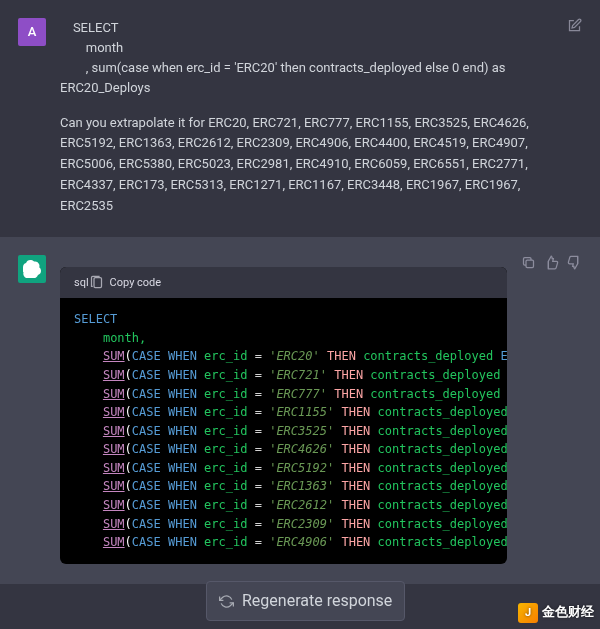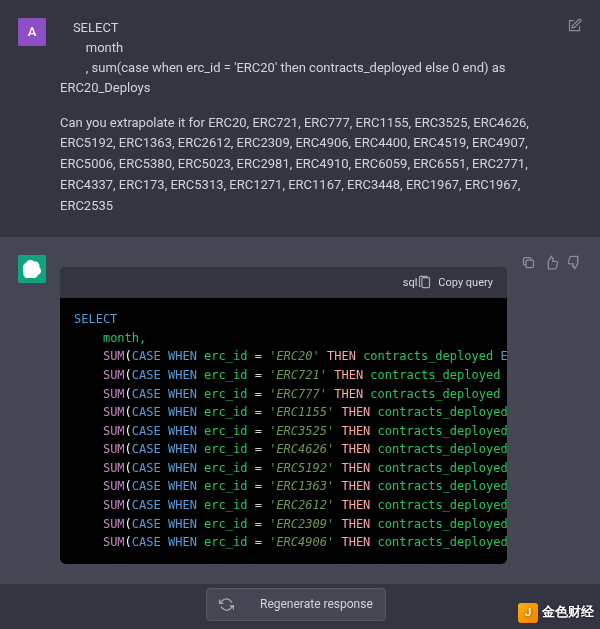--- a/index.html
+++ b/index.html
@@ -20,44 +20,44 @@
   .avatar { width: 28px; height: 28px; flex: 0 0 28px; border-radius: 2px; display: flex; align-items: center; justify-content: center; font-size: 13px; font-weight: 500; }
   .avatar-user { background: #8e4ec6; color: #fff; }
   .avatar-asst { background: #10a37f; color: #fff; }
   .avatar-asst svg { width: 18px; height: 18px; }
   .content { flex: 1; min-width: 0; color: #d1d5db; }
   .actions { display: flex; gap: 8px; flex: 0 0 auto; color: #acacbe; }
   .ic { width: 15px; height: 15px; cursor: pointer; opacity: 0.7; }
   .para { margin-bottom: 14px; }
   .pre-plain { white-space: pre; font-family: inherit; margin-bottom: 14px; line-height: 1.55; }
   .codeblock { background: #000; border-radius: 6px; margin-top: 12px; overflow: hidden; }
-  .codehead { background: #343541; display: flex; justify-content: flex-end; align-items: center; padding: 7px 14px; font-size: 11px; color: #d9d9e3; }
+  .codehead { background: #343541; display: flex; justify-content: flex-start; align-items: center; padding: 7px 14px; font-size: 11px; color: #d9d9e3; }
   .codehead-right { display: flex; align-items: center; gap: 6px; cursor: pointer; }
   .code { font-family: "Consolas","Menlo",monospace; font-size: 12px; padding: 12px 14px; white-space: pre; overflow-x: hidden; line-height: 1.55; color: #fff; }
   .kw-sel { color: #569cd6; }
-  .kw-sum { color: #c586c0; }
+  .kw-sum { color: #c586c0; text-decoration: underline; }
   .kw-case { color: #569cd6; }
   .kw-then { color: #fca5a5; }
   .kw-else { color: #569cd6; }
   .col    { color: #22c55e; }
   .str    { color: #6a9955; font-style: italic; }
   .eq     { color: #d4d4d4; }
   .line { display:block; }
   .regen {
     position: absolute;
     left: 206px;
     bottom: 8px;
     background: #444654;
     border: 1px solid #565869;
     border-radius: 4px;
     padding: 6px 12px;
     display: flex;
     align-items: center;
-    gap: 26px;
-    font-size: 12px;
+    gap: 8px;
+    font-size: 16px;
     color: #d1d5db;
     cursor: pointer;
   }
   .watermark {
     position: absolute;
     right: 6px;
     bottom: 6px;
     display: flex;
     align-items: center;
     gap: 4px;
@@ -101,21 +101,21 @@
   </div>
   <div class="content">
     <div class="codeblock">
       <div class="codehead">
         <span>sql</span>
         <span class="codehead-right">
           <svg class="ic" viewBox="0 0 24 24" fill="none" stroke="currentColor" stroke-width="2">
               <rect x="8" y="4" width="12" height="16" rx="2"></rect>
               <path d="M16 4V2H6a2 2 0 00-2 2v14h2"></path>
             </svg>
-          <span>Copy query</span>
+          <span>Copy code</span>
         </span>
       </div>
       <div class="code" id="codebody"><span class="line"><span class="kw-sel">SELECT</span></span><span class="line">    <span class="col">month,</span></span><span class="line">    <span class="kw-sum">SUM</span>(<span class="kw-case">CASE</span> <span class="kw-case">WHEN</span> <span class="col">erc_id</span> <span class="eq">=</span> <span class="str">'ERC20'</span> <span class="kw-then">THEN</span> <span class="col">contracts_deployed</span> <span class="kw-else">ELSE</span>  )  </span><span class="line">    <span class="kw-sum">SUM</span>(<span class="kw-case">CASE</span> <span class="kw-case">WHEN</span> <span class="col">erc_id</span> <span class="eq">=</span> <span class="str">'ERC721'</span> <span class="kw-then">THEN</span> <span class="col">contracts_deployed</span>   )  </span><span class="line">    <span class="kw-sum">SUM</span>(<span class="kw-case">CASE</span> <span class="kw-case">WHEN</span> <span class="col">erc_id</span> <span class="eq">=</span> <span class="str">'ERC777'</span> <span class="kw-then">THEN</span> <span class="col">contracts_deployed</span>   )  </span><span class="line">    <span class="kw-sum">SUM</span>(<span class="kw-case">CASE</span> <span class="kw-case">WHEN</span> <span class="col">erc_id</span> <span class="eq">=</span> <span class="str">'ERC1155'</span> <span class="kw-then">THEN</span> <span class="col">contracts_deployed</span>   ) </span><span class="line">    <span class="kw-sum">SUM</span>(<span class="kw-case">CASE</span> <span class="kw-case">WHEN</span> <span class="col">erc_id</span> <span class="eq">=</span> <span class="str">'ERC3525'</span> <span class="kw-then">THEN</span> <span class="col">contracts_deployed</span>   ) </span><span class="line">    <span class="kw-sum">SUM</span>(<span class="kw-case">CASE</span> <span class="kw-case">WHEN</span> <span class="col">erc_id</span> <span class="eq">=</span> <span class="str">'ERC4626'</span> <span class="kw-then">THEN</span> <span class="col">contracts_deployed</span>   ) </span><span class="line">    <span class="kw-sum">SUM</span>(<span class="kw-case">CASE</span> <span class="kw-case">WHEN</span> <span class="col">erc_id</span> <span class="eq">=</span> <span class="str">'ERC5192'</span> <span class="kw-then">THEN</span> <span class="col">contracts_deployed</span>   ) </span><span class="line">    <span class="kw-sum">SUM</span>(<span class="kw-case">CASE</span> <span class="kw-case">WHEN</span> <span class="col">erc_id</span> <span class="eq">=</span> <span class="str">'ERC1363'</span> <span class="kw-then">THEN</span> <span class="col">contracts_deployed</span>   ) </span><span class="line">    <span class="kw-sum">SUM</span>(<span class="kw-case">CASE</span> <span class="kw-case">WHEN</span> <span class="col">erc_id</span> <span class="eq">=</span> <span class="str">'ERC2612'</span> <span class="kw-then">THEN</span> <span class="col">contracts_deployed</span>   ) </span><span class="line">    <span class="kw-sum">SUM</span>(<span class="kw-case">CASE</span> <span class="kw-case">WHEN</span> <span class="col">erc_id</span> <span class="eq">=</span> <span class="str">'ERC2309'</span> <span class="kw-then">THEN</span> <span class="col">contracts_deployed</span>   ) </span><span class="line">    <span class="kw-sum">SUM</span>(<span class="kw-case">CASE</span> <span class="kw-case">WHEN</span> <span class="col">erc_id</span> <span class="eq">=</span> <span class="str">'ERC4906'</span> <span class="kw-then">THEN</span> <span class="col">contracts_deployed</span>   ) </span></div>
     </div>
   </div>
   <div class="actions">
     <svg class="ic" viewBox="0 0 24 24" fill="none" stroke="currentColor" stroke-width="2">
         <rect x="8" y="8" width="12" height="12" rx="2"></rect>
         <path d="M16 8V6a2 2 0 00-2-2H6a2 2 0 00-2 2v8a2 2 0 002 2h2"></path>
       </svg>

